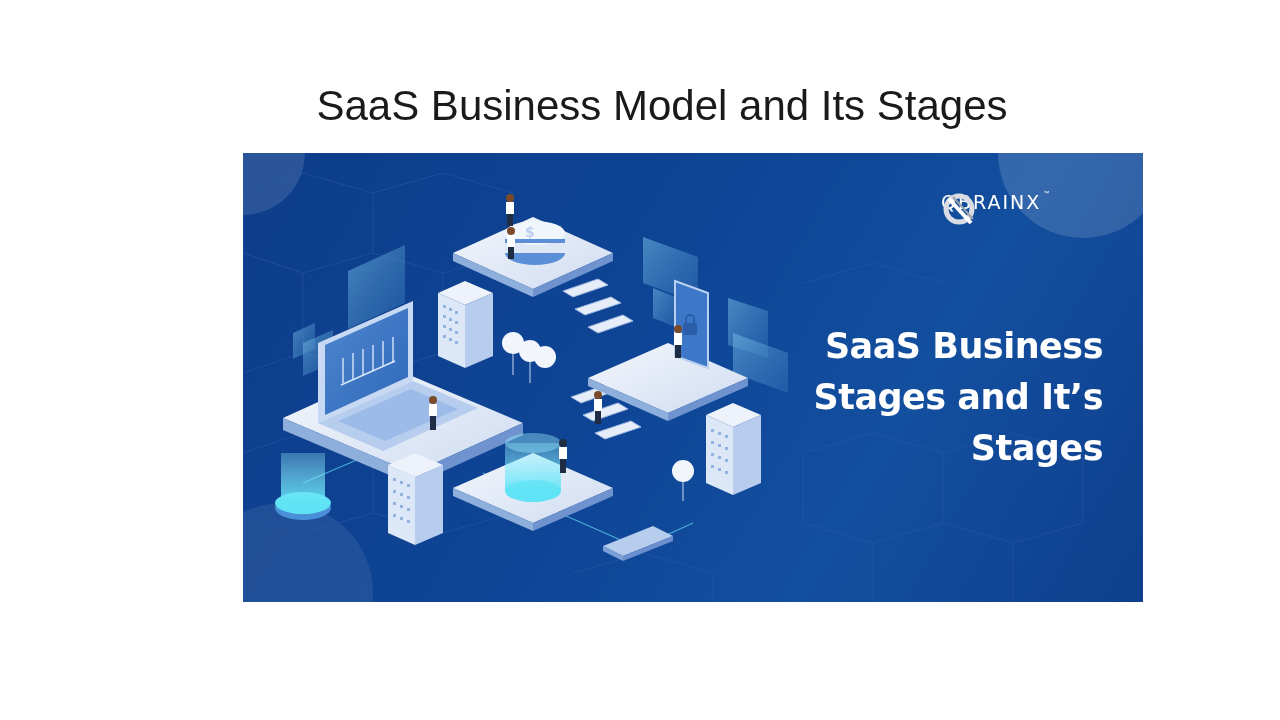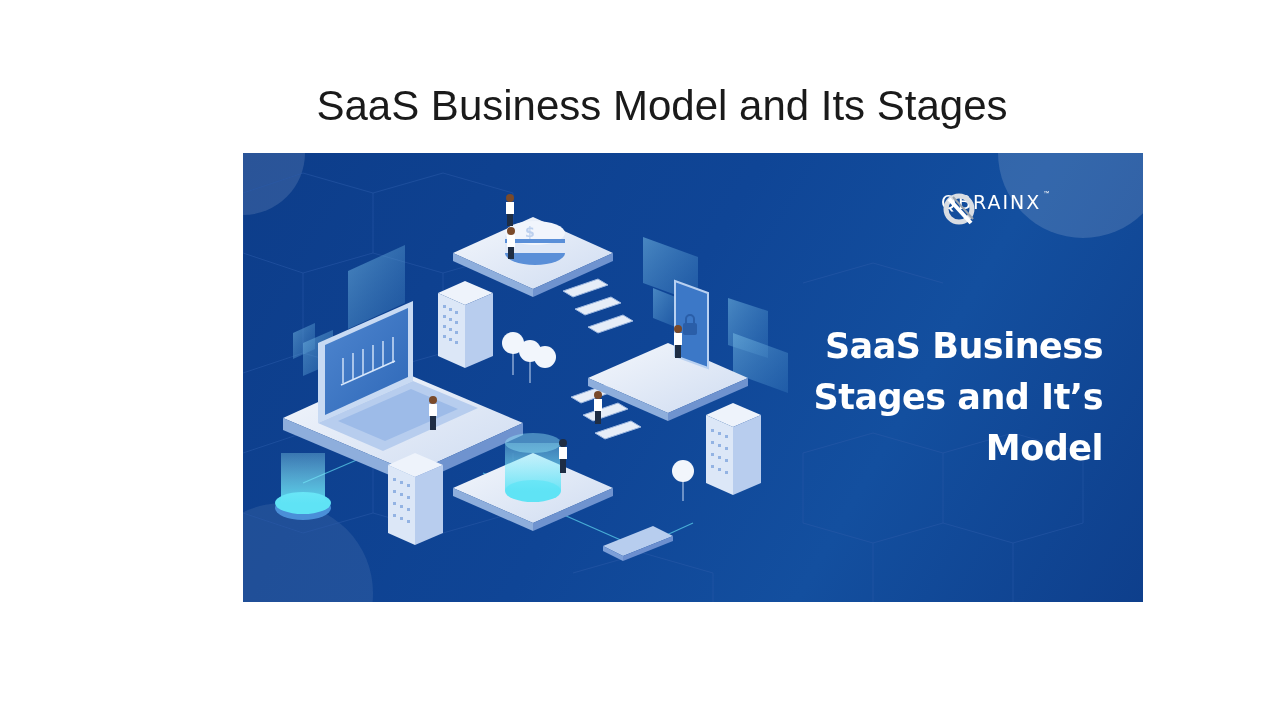--- a/index.html
+++ b/index.html
@@ -252,15 +252,15 @@
       <path d="M8 8 L30 32" stroke="#ffffff" stroke-width="4"></path>
       <path d="M12 6 L32 28" stroke="#9aa3ad" stroke-width="2"></path>
     </svg>
     <span class="logo-text">QBRAINX</span>
     <span class="logo-tm">™</span>
   </div>
 
   <div class="headline">
     <div>SaaS Business</div>
     <div>Stages and It’s</div>
-    <div>Model</div>
+    <div>Stages</div>
   </div>
 </div>
 
 </body></html>

